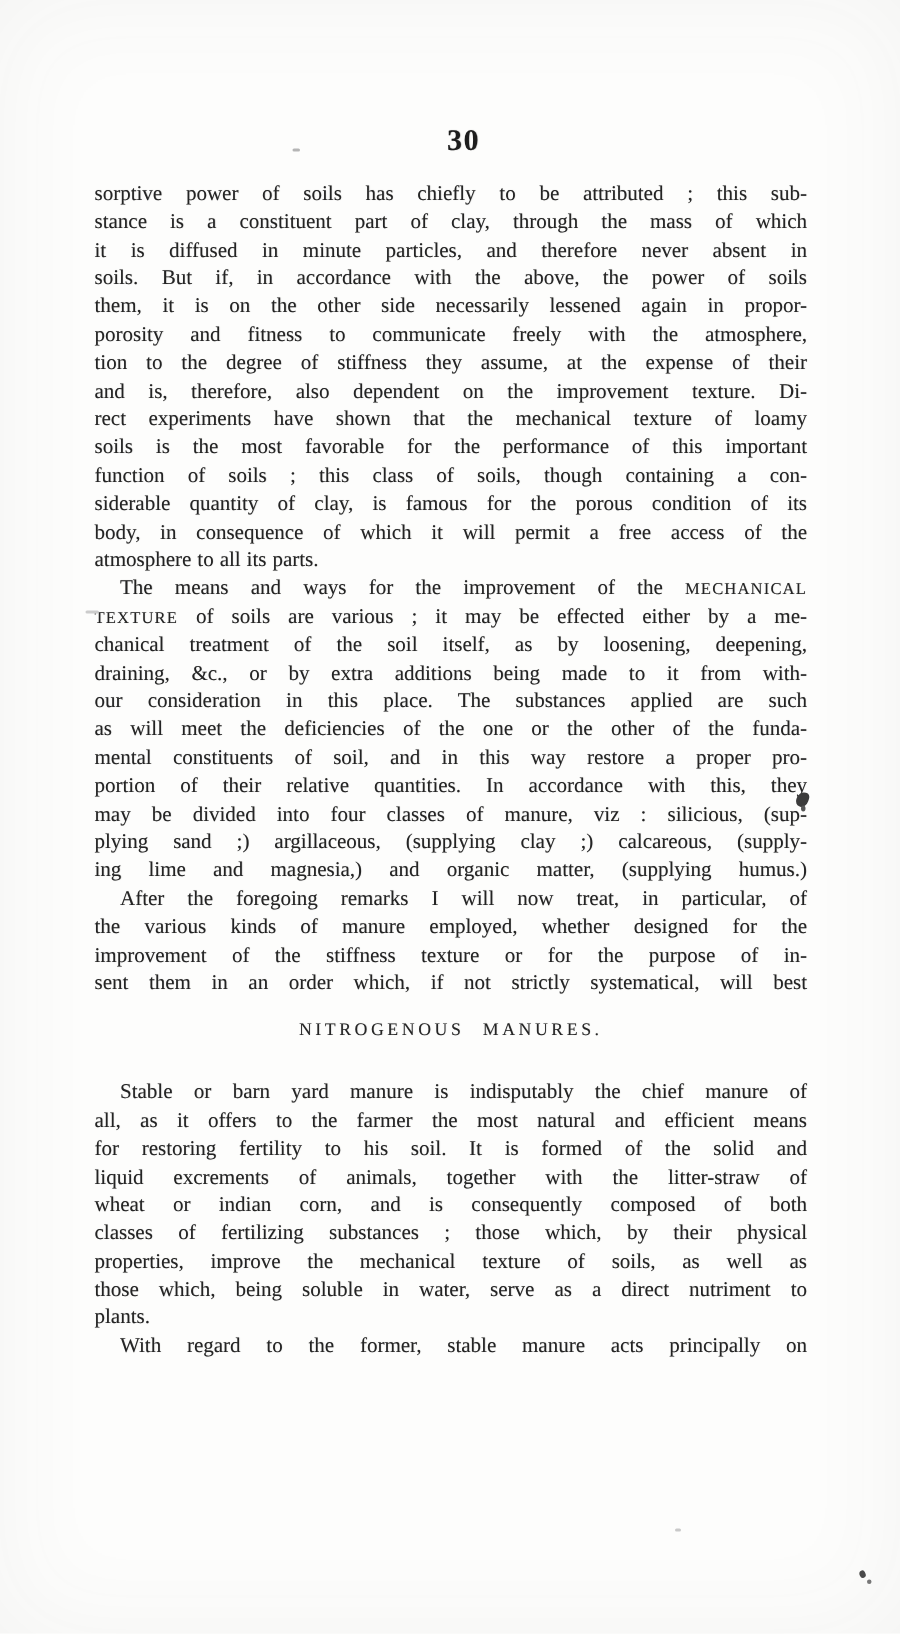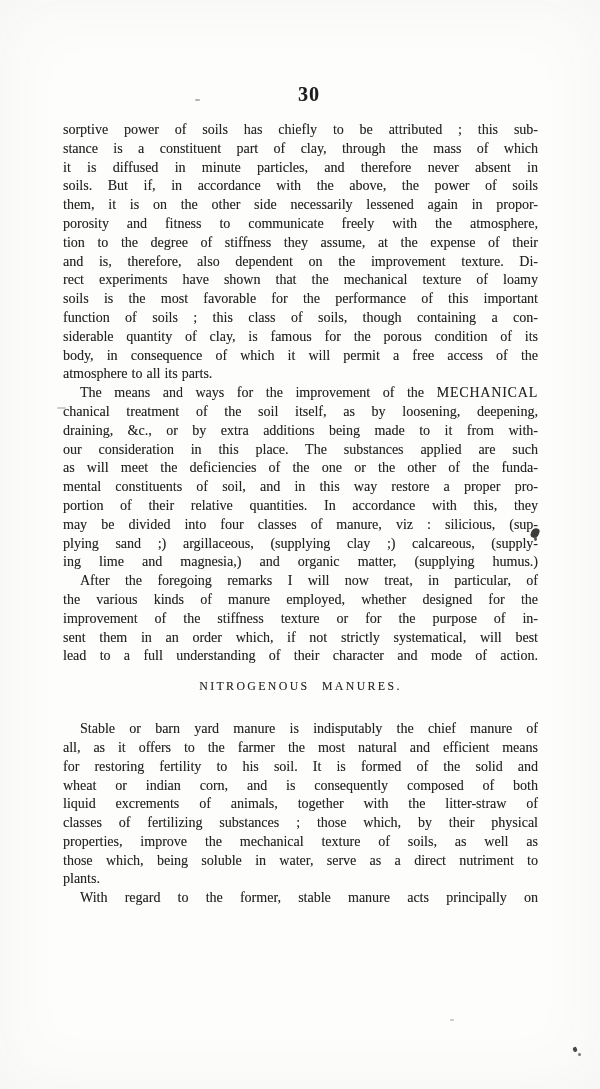--- a/index.html
+++ b/index.html
@@ -25,21 +25,21 @@
   }
   .text-block {
     position: absolute; left: 63px; top: 121px; width: 475px;
     font-size: 14px; line-height: 18.8px;
     word-spacing: 0.5px;
     text-shadow: 0.2px 0.2px 0.5px rgba(30,30,30,0.35);
   }
   .line { text-align: justify; text-align-last: justify; }
   .line.lastline { text-align-last: left; }
   .line.indent { padding-left: 17px; }
-  .seg-sc { font-size: 14px; letter-spacing: 0.8px; margin-top: 33px; }
+  .seg-sc { font-size: 11px; letter-spacing: 0.8px; margin-top: 33px; }
   .seg-i  { }
   .heading {
     text-align: center;
     font-size: 11.8px; letter-spacing: 2.4px; word-spacing: 7px;
     line-height: 13px;
     margin-top: 14px; margin-bottom: 27px;
     color: #262626;
   }
   .artifact { position: absolute; pointer-events: none; }
   .ink-blot {
@@ -89,40 +89,40 @@
     <div class="line"><span class="seg-n">porosity and fitness to communicate freely with the atmosphere,</span></div>
     <div class="line"><span class="seg-n">tion to the degree of stiffness they assume, at the expense of their</span></div>
     <div class="line"><span class="seg-n">and is, therefore, also dependent on the improvement texture.   Di-</span></div>
     <div class="line"><span class="seg-n">rect experiments have shown that the mechanical texture of loamy</span></div>
     <div class="line"><span class="seg-n">soils is the most favorable for the performance of this important</span></div>
     <div class="line"><span class="seg-n">function of soils ; this class of soils, though containing a con-</span></div>
     <div class="line"><span class="seg-n">siderable quantity of clay, is famous for the porous condition of its</span></div>
     <div class="line"><span class="seg-n">body, in consequence of which it will permit a free access of the</span></div>
     <div class="line lastline"><span class="seg-n">atmosphere to all its parts.</span></div>
     <div class="line indent"><span class="seg-n">The means and ways for the improvement of the </span><span class="seg-sc">MECHANICAL</span></div>
+    <div class="line"><span class="seg-sc">TEXTURE</span><span class="seg-n"> of soils are  various ; it may be effected either by a me-</span></div>
     <div class="line"><span class="seg-n">chanical treatment of the soil itself, as by loosening, deepening,</span></div>
     <div class="line"><span class="seg-n">draining, &amp;c., or by extra additions being made to it from with-</span></div>
     <div class="line"><span class="seg-n">our consideration in this place.   The substances applied are such</span></div>
     <div class="line"><span class="seg-n">as will meet the deficiencies of the one or the other of the funda-</span></div>
     <div class="line"><span class="seg-n">mental constituents of soil, and in this way restore a proper pro-</span></div>
     <div class="line"><span class="seg-n">portion of their relative quantities.   In accordance with this, they</span></div>
     <div class="line"><span class="seg-n">may be divided into four classes of manure, viz : silicious, (sup-</span></div>
     <div class="line"><span class="seg-n">plying sand ;) argillaceous, (supplying clay ;) calcareous, (supply-</span></div>
     <div class="line"><span class="seg-n">ing lime and magnesia,) and organic matter, (supplying humus.)</span></div>
     <div class="line indent"><span class="seg-n">After the foregoing remarks I will now treat, in particular, of</span></div>
     <div class="line"><span class="seg-n">the various kinds of manure employed, whether designed for the</span></div>
     <div class="line"><span class="seg-n">improvement of the stiffness texture or for the purpose of in-</span></div>
     <div class="line"><span class="seg-n">sent them in an order which, if not strictly systematical, will best</span></div>
-    <div class="line"><span class="seg-n">lead to a full understanding of their character and mode of action.</span></div>
     <div class="heading">NITROGENOUS MANURES.</div>
     <div class="line indent"><span class="seg-i">Stable</span><span class="seg-n"> or </span><span class="seg-i">barn yard manure</span><span class="seg-n"> is indisputably the chief manure of</span></div>
     <div class="line"><span class="seg-n">all, as it offers to the farmer the most  natural and efficient means</span></div>
     <div class="line"><span class="seg-n">for restoring fertility to his soil.  It is formed of the solid and</span></div>
+    <div class="line"><span class="seg-n">liquid excrements of animals, together with the litter-straw of</span></div>
     <div class="line"><span class="seg-n">wheat or indian corn, and is consequently composed of both</span></div>
-    <div class="line"><span class="seg-n">liquid excrements of animals, together with the litter-straw of</span></div>
     <div class="line"><span class="seg-n">classes of fertilizing substances ; those which, by their physical</span></div>
     <div class="line"><span class="seg-n">properties, improve the mechanical texture of soils, as well as</span></div>
     <div class="line"><span class="seg-n">those which, being soluble in water, serve as a direct nutriment to</span></div>
     <div class="line lastline"><span class="seg-n">plants.</span></div>
     <div class="line indent"><span class="seg-n">With regard to the former, stable manure acts principally on</span></div>
   </div>
 
 <div class="artifact ink-blot"></div>
 <div class="artifact ink-blot-tail"></div>
 <div class="artifact dash-top"></div>

